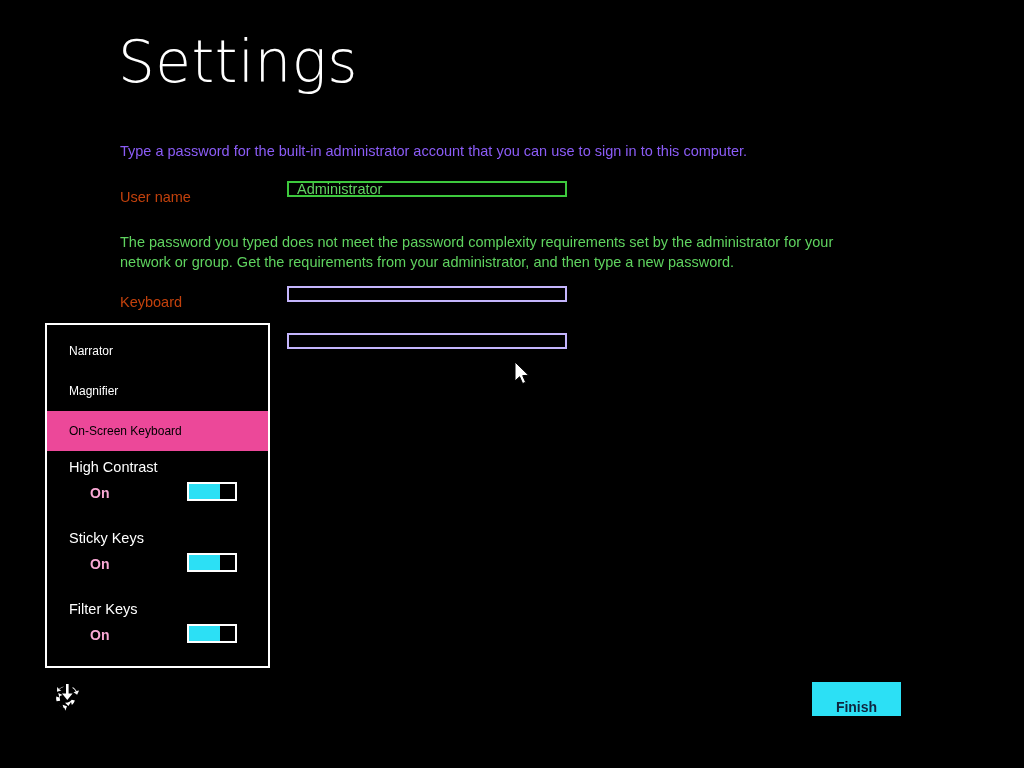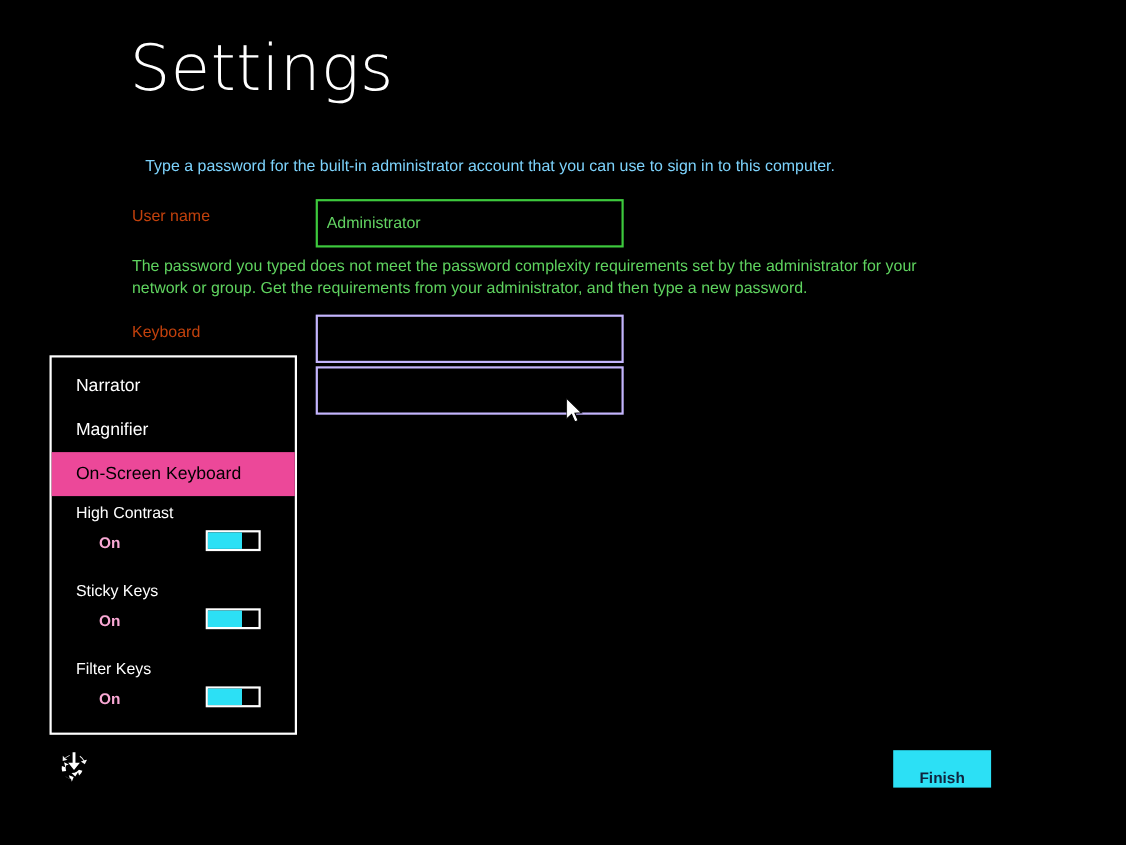--- a/index.html
+++ b/index.html
@@ -32,42 +32,42 @@
     font-weight: 300;
     letter-spacing: 0.5px;
     color: #ffffff;
     line-height: 1;
     font-family: "DejaVu Sans", sans-serif;
   }
 
   
   #intro-text {
     position: absolute;
-    left: 132px;
+    left: 120px;
     top: 143px;
     font-size: 14.5px;
-    color: #7dd3fc;
+    color: #8b5cf6;
     white-space: nowrap;
   }
 
   
   .field-label {
     position: absolute;
     font-size: 14.5px;
     color: #c2410c;
     white-space: nowrap;
   }
   #username-label { left: 120px; top: 189px; }
   #password-label { left: 120px; top: 294px; }
 
   .text-input {
     position: absolute;
     left: 287px;
     width: 280px;
-    height: 44px;
+    height: 16px;
     box-sizing: border-box;
     background: #000000;
     border: 2px solid #c4b5fd;
     color: #ffffff;
     font-size: 14.5px;
     font-family: "Liberation Sans", sans-serif;
     padding: 0 8px;
     outline: none;
   }
   #username-input {
@@ -103,21 +103,21 @@
 
   .ease-item {
     position: absolute;
     left: 0;
     width: 100%;
     height: 40px;
     display: flex;
     align-items: center;
     box-sizing: border-box;
     padding-left: 22px;
-    font-size: 16px;
+    font-size: 12px;
     color: #ffffff;
   }
   .ease-item.selected {
     background: #ec4899;
     color: #000000;
   }
   #ease-item-narrator { top: 6px; }
   #ease-item-magnifier { top: 46px; text-align: center; }
   #ease-item-osk { top: 86px; }
 

